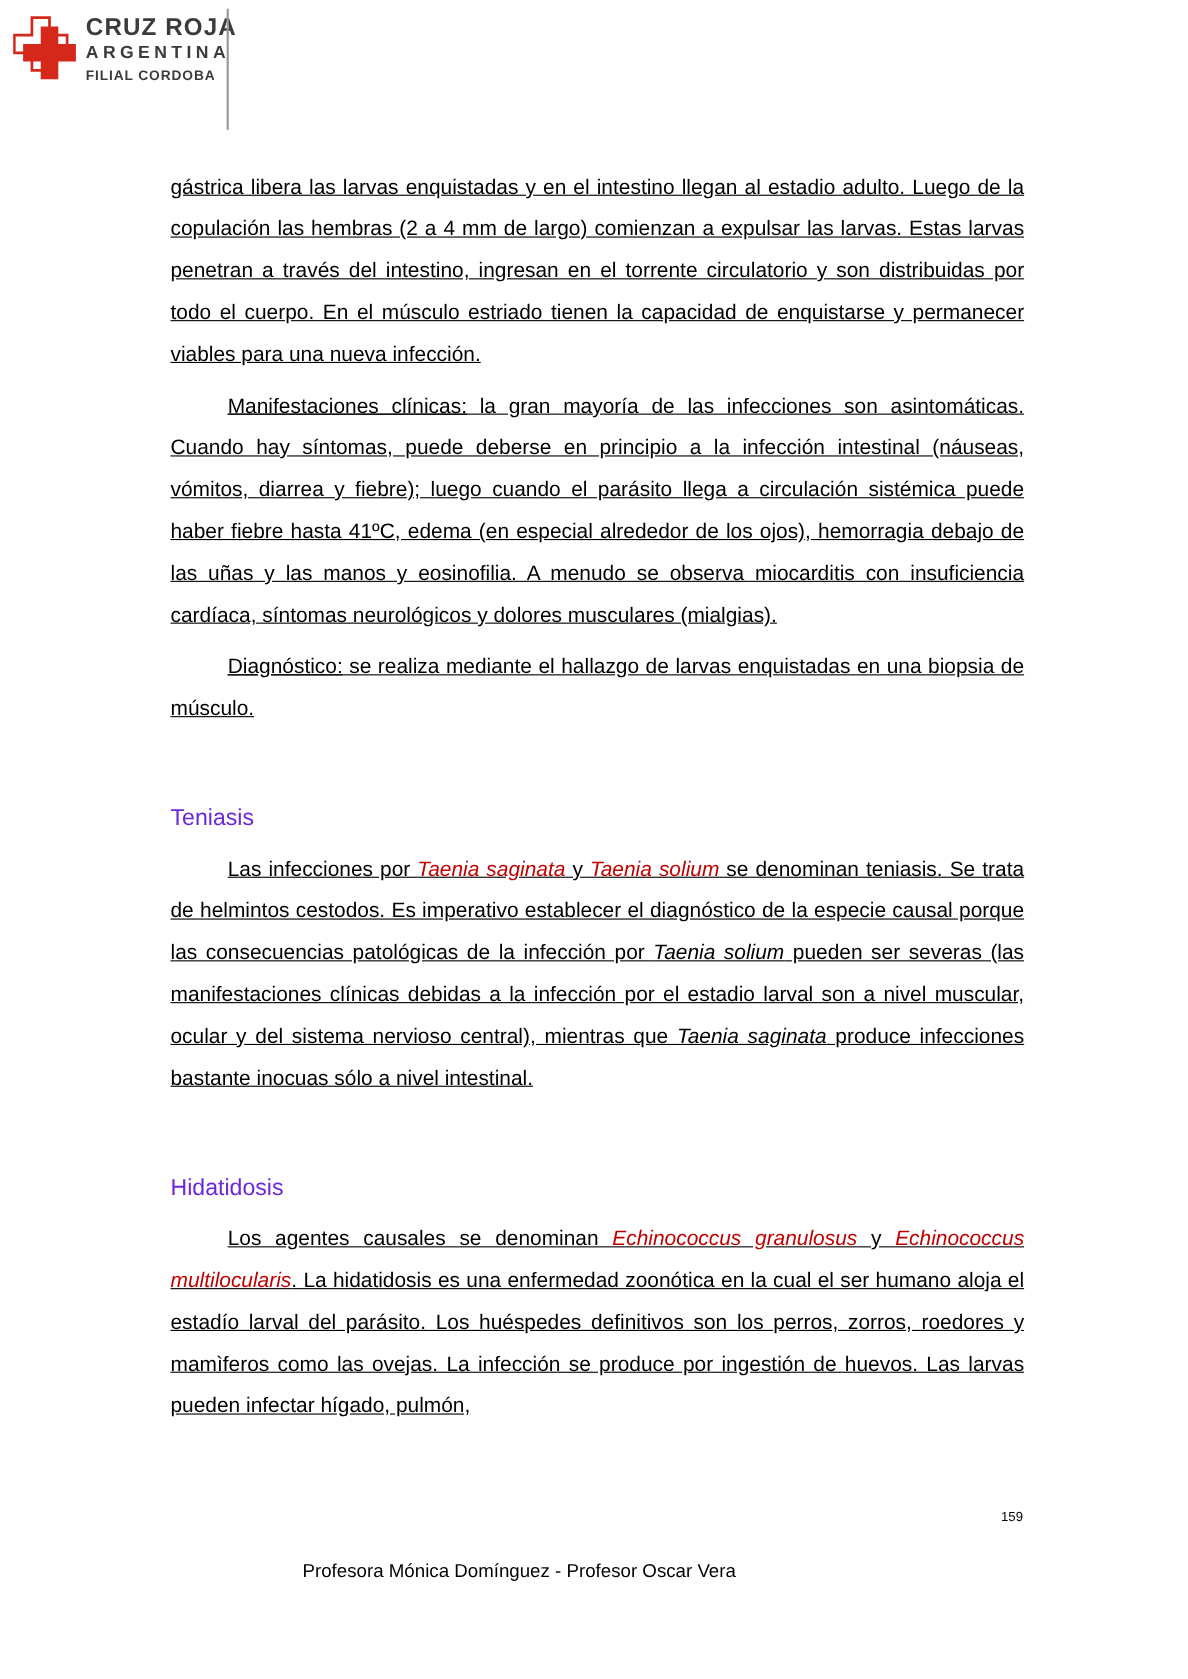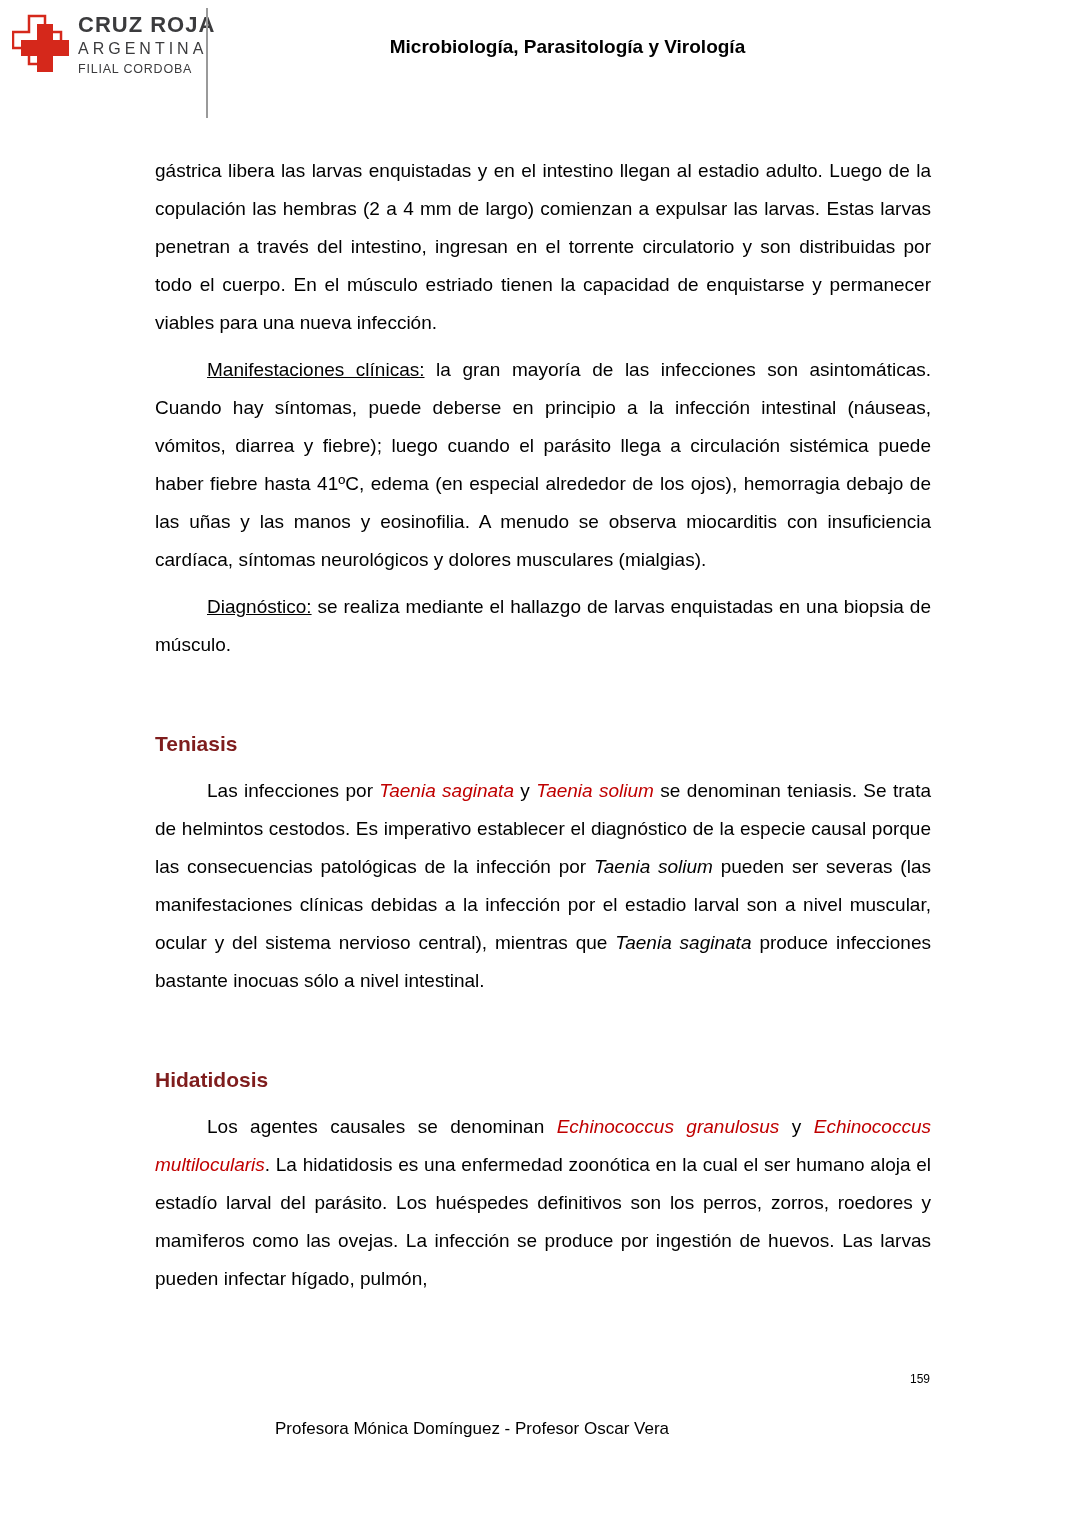--- a/index.html
+++ b/index.html
@@ -16,40 +16,40 @@
 
   
   .header { position: absolute; top: 0; left: 0; width: 100%; height: 130px; }
   .logo-block {
     position: absolute; top: 12px; left: 12px;
     display: flex; align-items: center; gap: 6px;
   }
   .cross-wrap { width: 60px; height: 62px; flex: 0 0 auto; }
   .logo-text { display: flex; flex-direction: column; color: #3b3b3d; }
   .logo-line1 { font-size: 22px; font-weight: bold; letter-spacing: 1px; line-height: 26px; }
-  .logo-line2 { font-size: 16px; font-weight: 400; letter-spacing: 4px; line-height: 22px; }
-  .logo-line3 { font-size: 12.5px; font-weight: normal; letter-spacing: 0.8px; line-height: 18px; }
+  .logo-line2 { font-size: 16px; font-weight: 700; letter-spacing: 4px; line-height: 22px; }
+  .logo-line3 { font-size: 12.5px; font-weight: bold; letter-spacing: 0.8px; line-height: 18px; }
   .header-divider {
     position: absolute; left: 206px; top: 8px;
     width: 2px; height: 110px; background: #9a9a9a;
   }
   .doc-title {
     position: absolute; top: 36px; left: 180px; width: 775px;
     text-align: center; font-weight: bold; font-size: 19px; color: #000;
   }
 
   
   .body-text {
     position: absolute; top: 152px; left: 155px; width: 776px;
     font-size: 19px; line-height: 38px; text-align: justify;
   }
-  p.para { margin: 0 0 9px 0; }
+  p.para { margin: 0 0 9px 0; text-decoration: underline; }
   p.para.indent { text-indent: 52px; }
   h2.section {
-    color: #7f1d1d; font-size: 21px; font-weight: bold;
+    color: #6d28d9; font-size: 21px; font-weight: normal;
     line-height: 28px; margin: 66px 0 14px 0; text-align: left;
   }
   .seg-u { text-decoration: underline; }
   .seg-ri { color: #C00000; font-style: italic; }
   .seg-i { font-style: italic; }
 
   
   .page-number {
     position: absolute; top: 1368px; right: 150px;
     font-size: 12px; line-height: 22px;
@@ -72,21 +72,20 @@
           <path d="M18 2 h16 v16 h16 v16 h-16 v16 h-16 v-16 h-16 v-16 h16 z" fill="#D5281B" transform="translate(7,7)"></path>
         </svg>
       </div>
       <div class="logo-text">
         <span class="logo-line1">CRUZ ROJA</span>
         <span class="logo-line2">ARGENTINA</span>
         <span class="logo-line3">FILIAL CORDOBA</span>
       </div>
     </div>
     <div class="header-divider"></div>
-    <div class="doc-title">Microbiología, Parasitología y Virología</div>
   </div>
 
   <div class="body-text">
       <p class="para"><span>gástrica libera las larvas enquistadas y en el intestino llegan al estadio adulto. Luego de la copulación las hembras (2 a 4 mm de largo) comienzan a expulsar las larvas. Estas larvas penetran a través del intestino, ingresan en el torrente circulatorio y son distribuidas por todo el cuerpo. En el músculo estriado tienen la capacidad de enquistarse y permanecer viables para una nueva infección.</span></p>
       <p class="para indent"><span class="seg-u">Manifestaciones clínicas:</span><span> la gran mayoría de las infecciones son asintomáticas. Cuando hay síntomas, puede deberse en principio a la infección intestinal (náuseas, vómitos, diarrea y fiebre); luego cuando el parásito llega a circulación sistémica puede haber fiebre hasta 41ºC, edema (en especial alrededor de los ojos), hemorragia debajo de las uñas y las manos y eosinofilia. A menudo se observa miocarditis con insuficiencia cardíaca, síntomas neurológicos y dolores musculares (mialgias).</span></p>
       <p class="para indent"><span class="seg-u">Diagnóstico:</span><span> se realiza mediante el hallazgo de larvas enquistadas en una biopsia de músculo.</span></p>
       <h2 class="section">Teniasis</h2>
       <p class="para indent"><span>Las infecciones por </span><span class="seg-ri">Taenia saginata</span><span> y </span><span class="seg-ri">Taenia solium</span><span> se denominan teniasis. Se trata de helmintos cestodos. Es imperativo establecer el diagnóstico de la especie causal porque las consecuencias patológicas de la infección por </span><span class="seg-i">Taenia solium</span><span> pueden ser severas (las manifestaciones clínicas debidas a la infección por el estadio larval son a nivel muscular, ocular y del sistema nervioso central), mientras que </span><span class="seg-i">Taenia saginata</span><span> produce infecciones bastante inocuas sólo a nivel intestinal.</span></p>
       <h2 class="section">Hidatidosis</h2>
       <p class="para indent"><span>Los agentes causales se denominan </span><span class="seg-ri">Echinococcus granulosus</span><span> y </span><span class="seg-ri">Echinococcus multilocularis</span><span>. La hidatidosis es una enfermedad zoonótica en la cual el ser humano aloja el estadío larval del parásito. Los huéspedes definitivos son los perros, zorros, roedores y mamìferos como las ovejas. La infección se produce por ingestión de huevos. Las larvas pueden infectar hígado, pulmón,</span></p>

